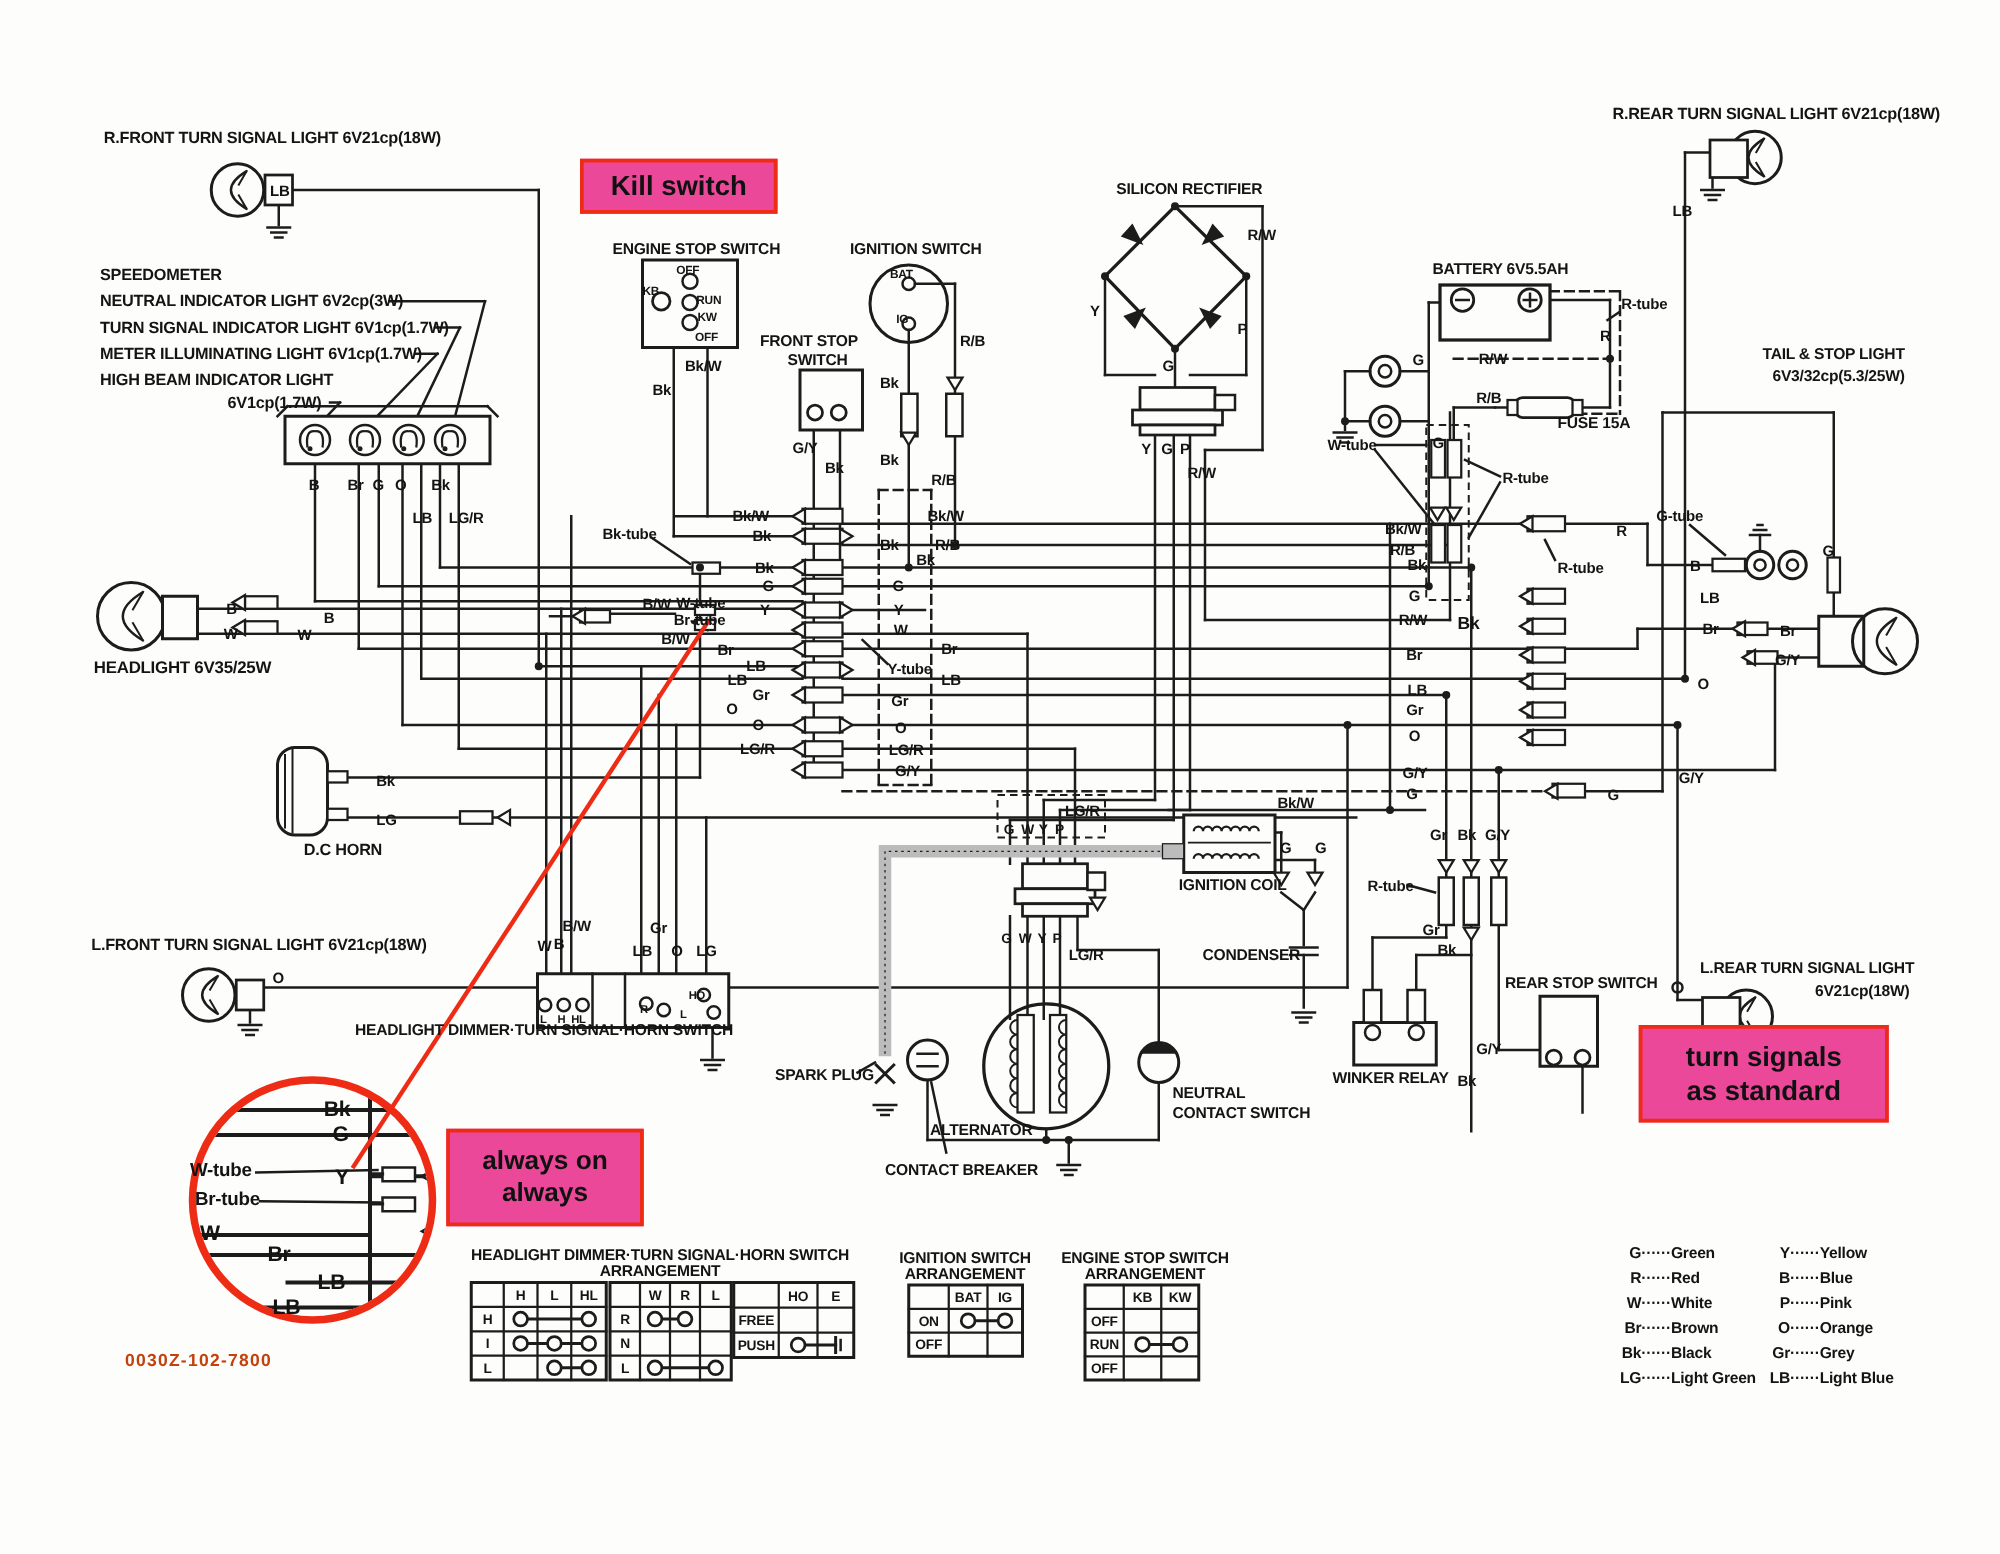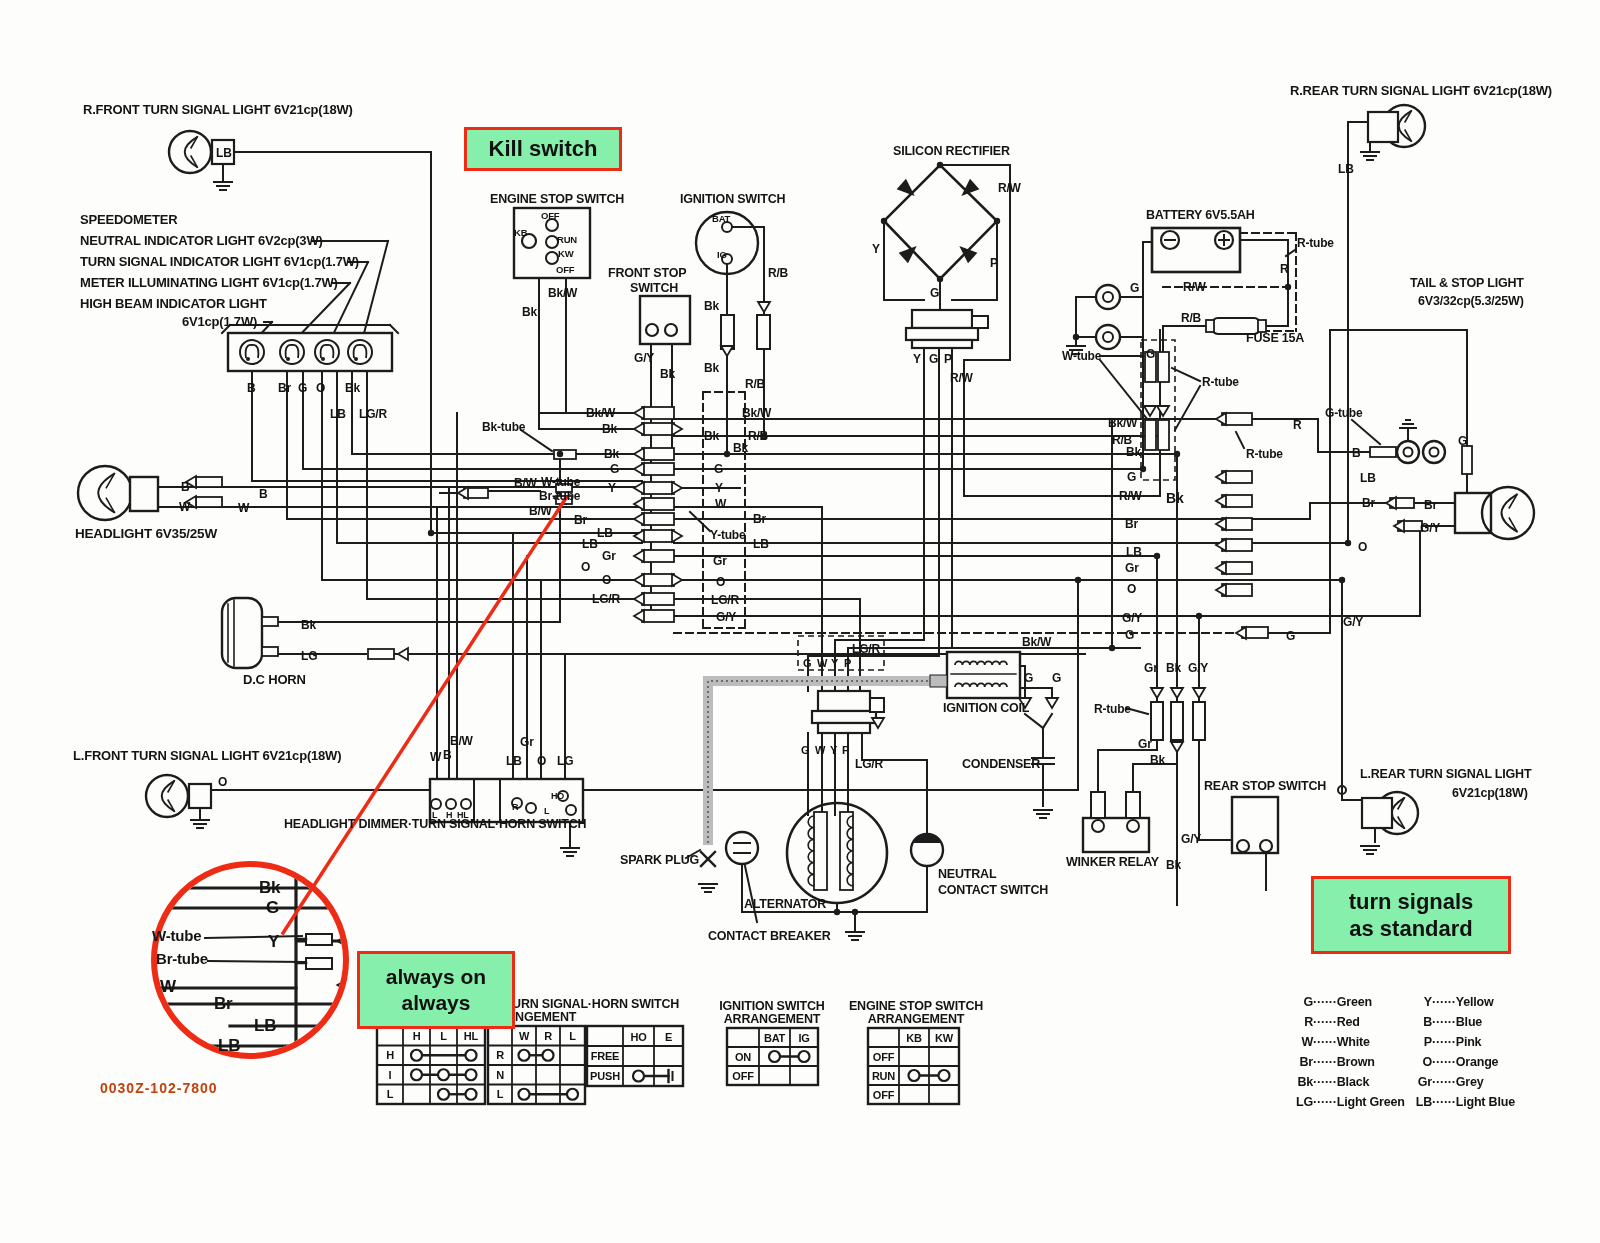--- a/index.html
+++ b/index.html
@@ -1,20 +1,20 @@
 <!DOCTYPE html>
 <html><head>
 <meta charset="utf-8">
 <style>
   html,body{margin:0;padding:0;background:#888;}
   .stage{position:relative;width:1600px;height:1243px;background:#fdfdfc;margin:0 auto;overflow:hidden;
          font-family:"Liberation Sans",sans-serif;}
   svg{position:absolute;left:0;top:0;}
   svg text{fill:#141414;font-family:"Liberation Sans",sans-serif;font-weight:700;letter-spacing:-0.2px;}
-  .redbox{position:absolute;border:3px solid #ee2b14;background:#86efac;color:#111;
+  .redbox{position:absolute;border:3px solid #ee2b14;background:#ec4899;color:#111;
           font-weight:700;text-align:center;display:flex;flex-direction:column;
           justify-content:center;line-height:1.25;}
   .partnum{position:absolute;left:100px;top:1080px;font-size:14px;font-weight:700;
            letter-spacing:1px;color:#c2410c;}
 </style>
 </head>
 <body>
 
 <div class="stage">
   <svg id="d" width="1600" height="1243" viewBox="0 0 1600 1243">
@@ -792,22 +792,22 @@
       <text x="883.5" y="1079.5" font-size="11" text-anchor="middle">RUN</text>
       <line x1="914" y1="1075.5" x2="944" y2="1075.5" stroke="#1c1c1c" stroke-width="2.4" stroke-linecap="square"></line>
       <circle cx="914" cy="1075.5" r="5.5" fill="#fdfdfc" stroke="#1c1c1c" stroke-width="2.2"></circle>
       <circle cx="944" cy="1075.5" r="5.5" fill="#fdfdfc" stroke="#1c1c1c" stroke-width="2.2"></circle>
       <text x="883.5" y="1098.5" font-size="11" text-anchor="middle">OFF</text>
     </svg>
 
   <div class="redbox" style="left:464px;top:127px;width:152px;height:38px;font-size:22px;">
     <span>Kill switch</span>
   </div>
-  <div class="redbox" style="left:357px;top:903px;width:152px;height:72px;font-size:21px;margin-top:48px;">
+  <div class="redbox" style="left:357px;top:903px;width:152px;height:72px;font-size:21px;">
     <span>always on</span>
     <span>always</span>
   </div>
-  <div class="redbox" style="left:1311px;top:876px;width:194px;height:72px;font-size:22px;justify-content:center;">
+  <div class="redbox" style="left:1311px;top:820px;width:194px;height:72px;font-size:22px;justify-content:center;">
     <span>turn signals</span>
     <span>as standard</span>
   </div>
   <div class="partnum">0030Z-102-7800</div>
 </div>
 
 </body></html>

